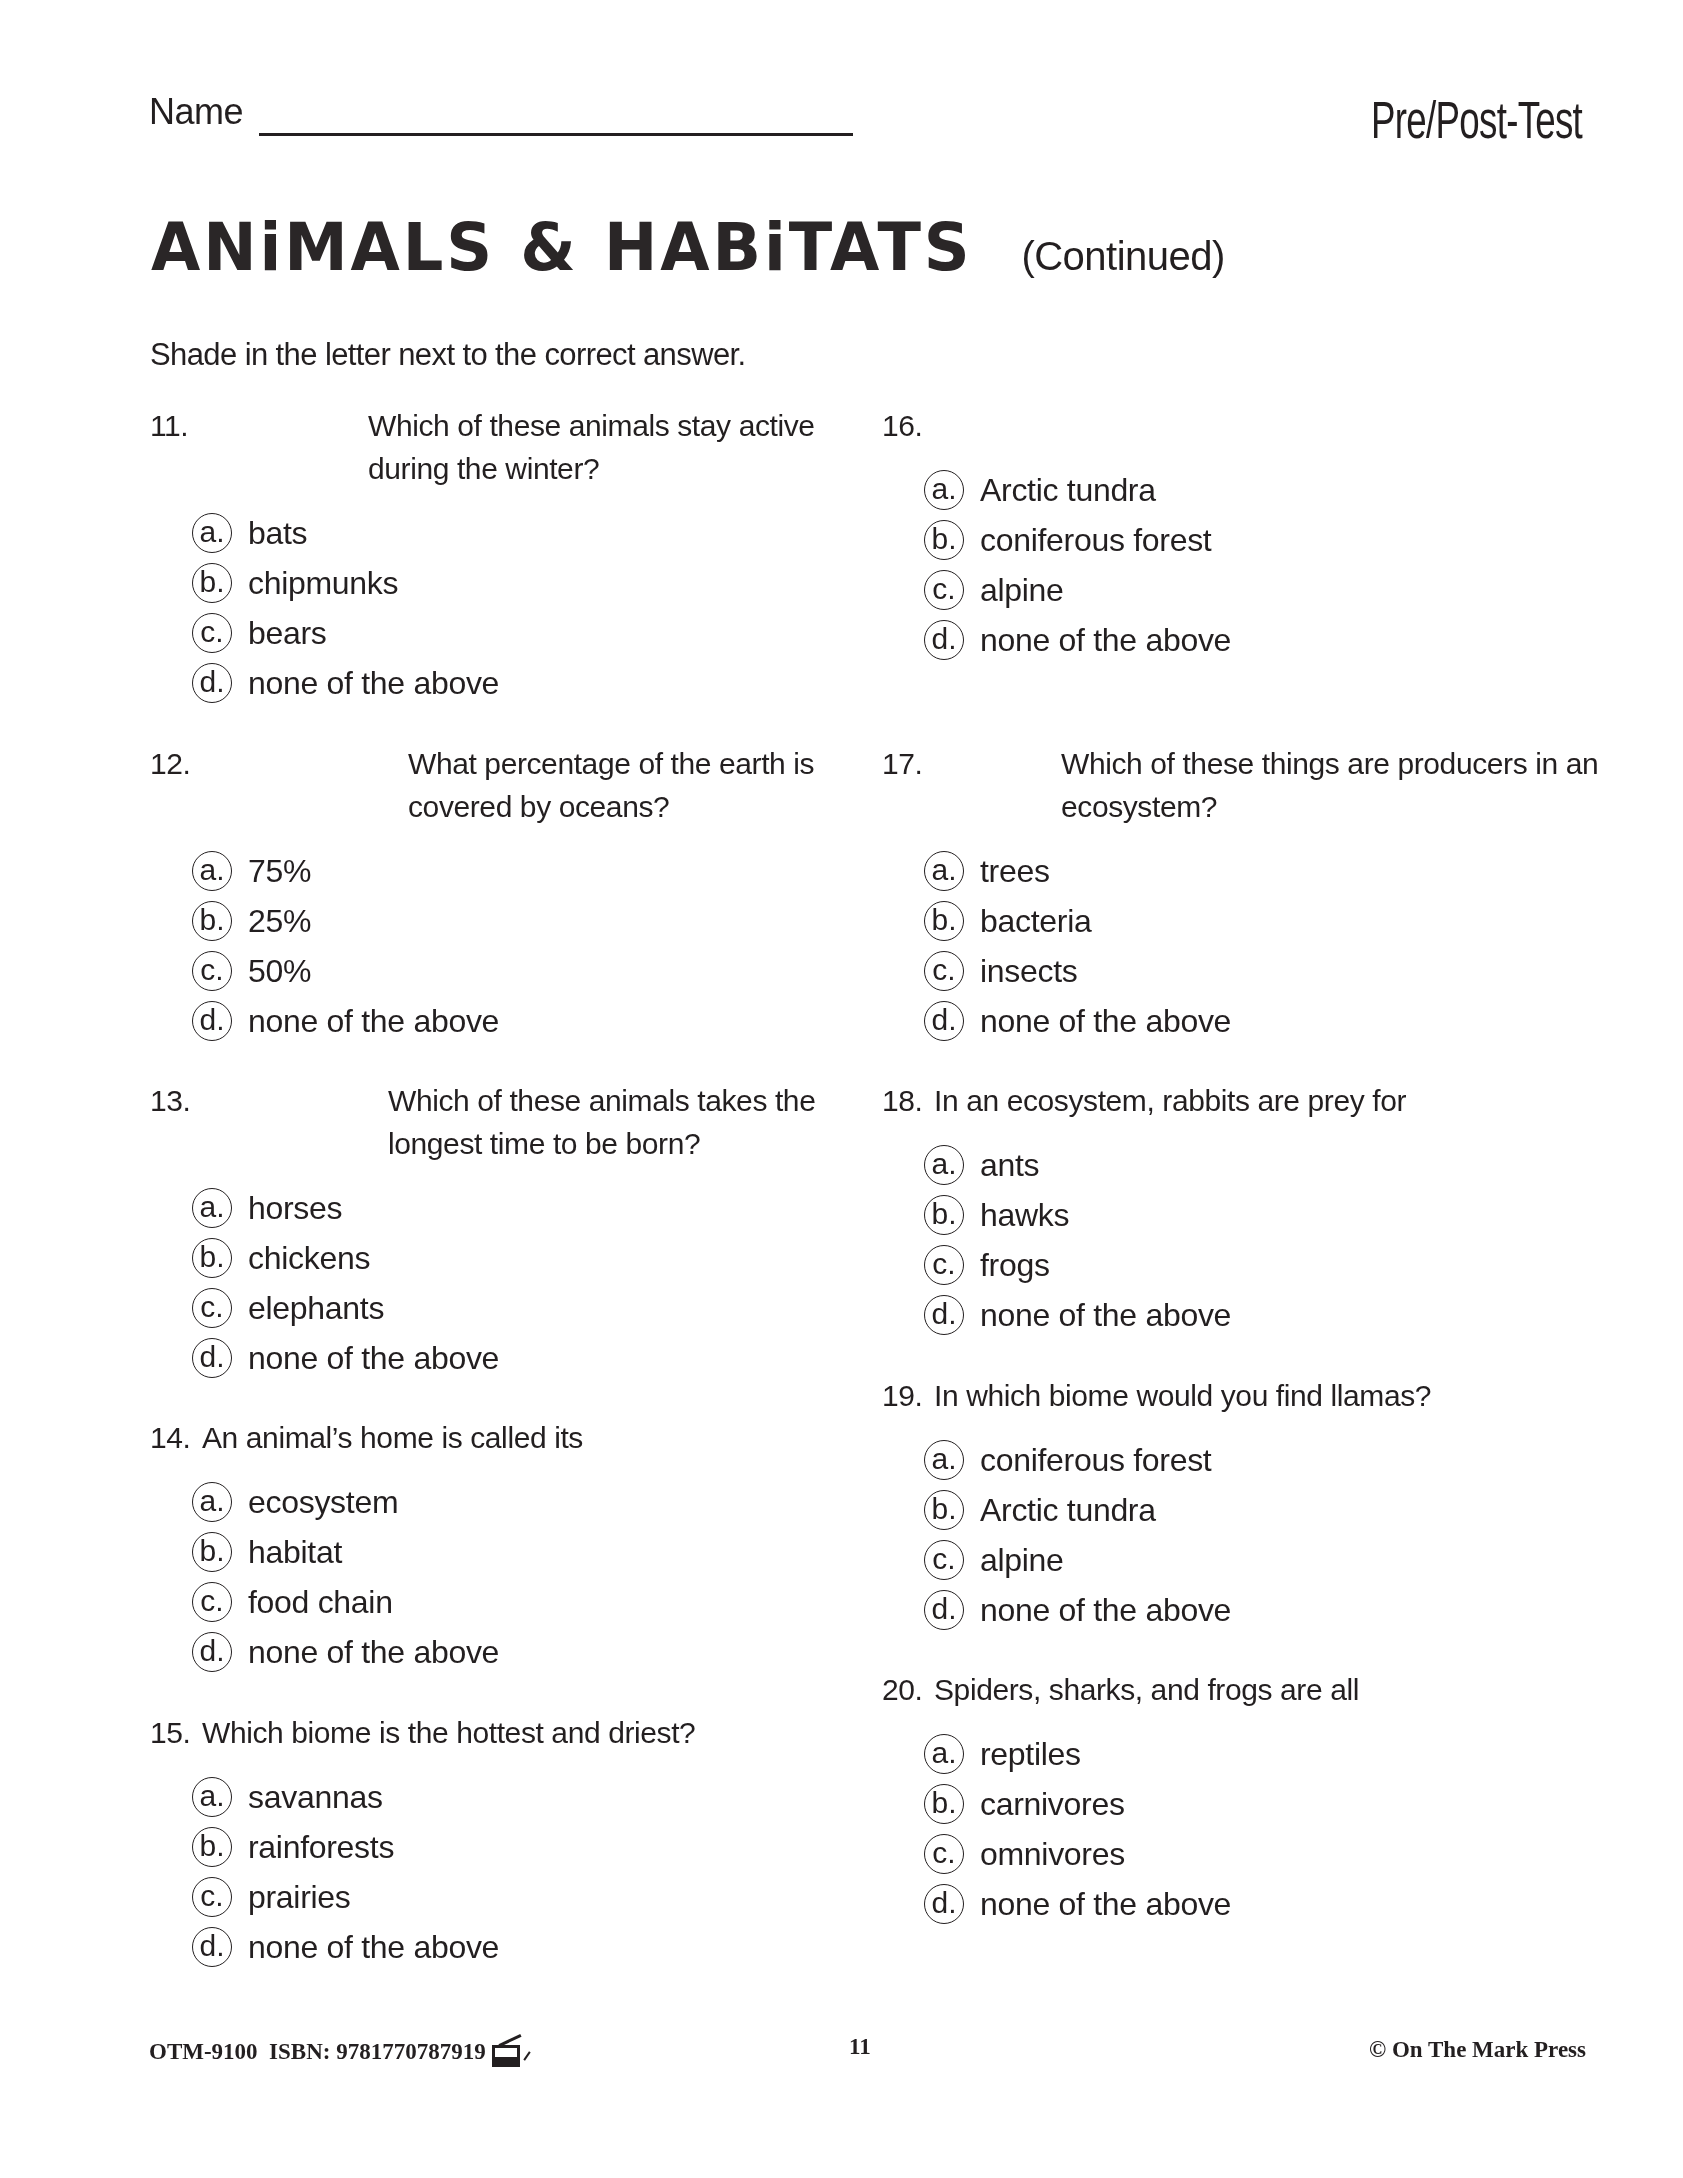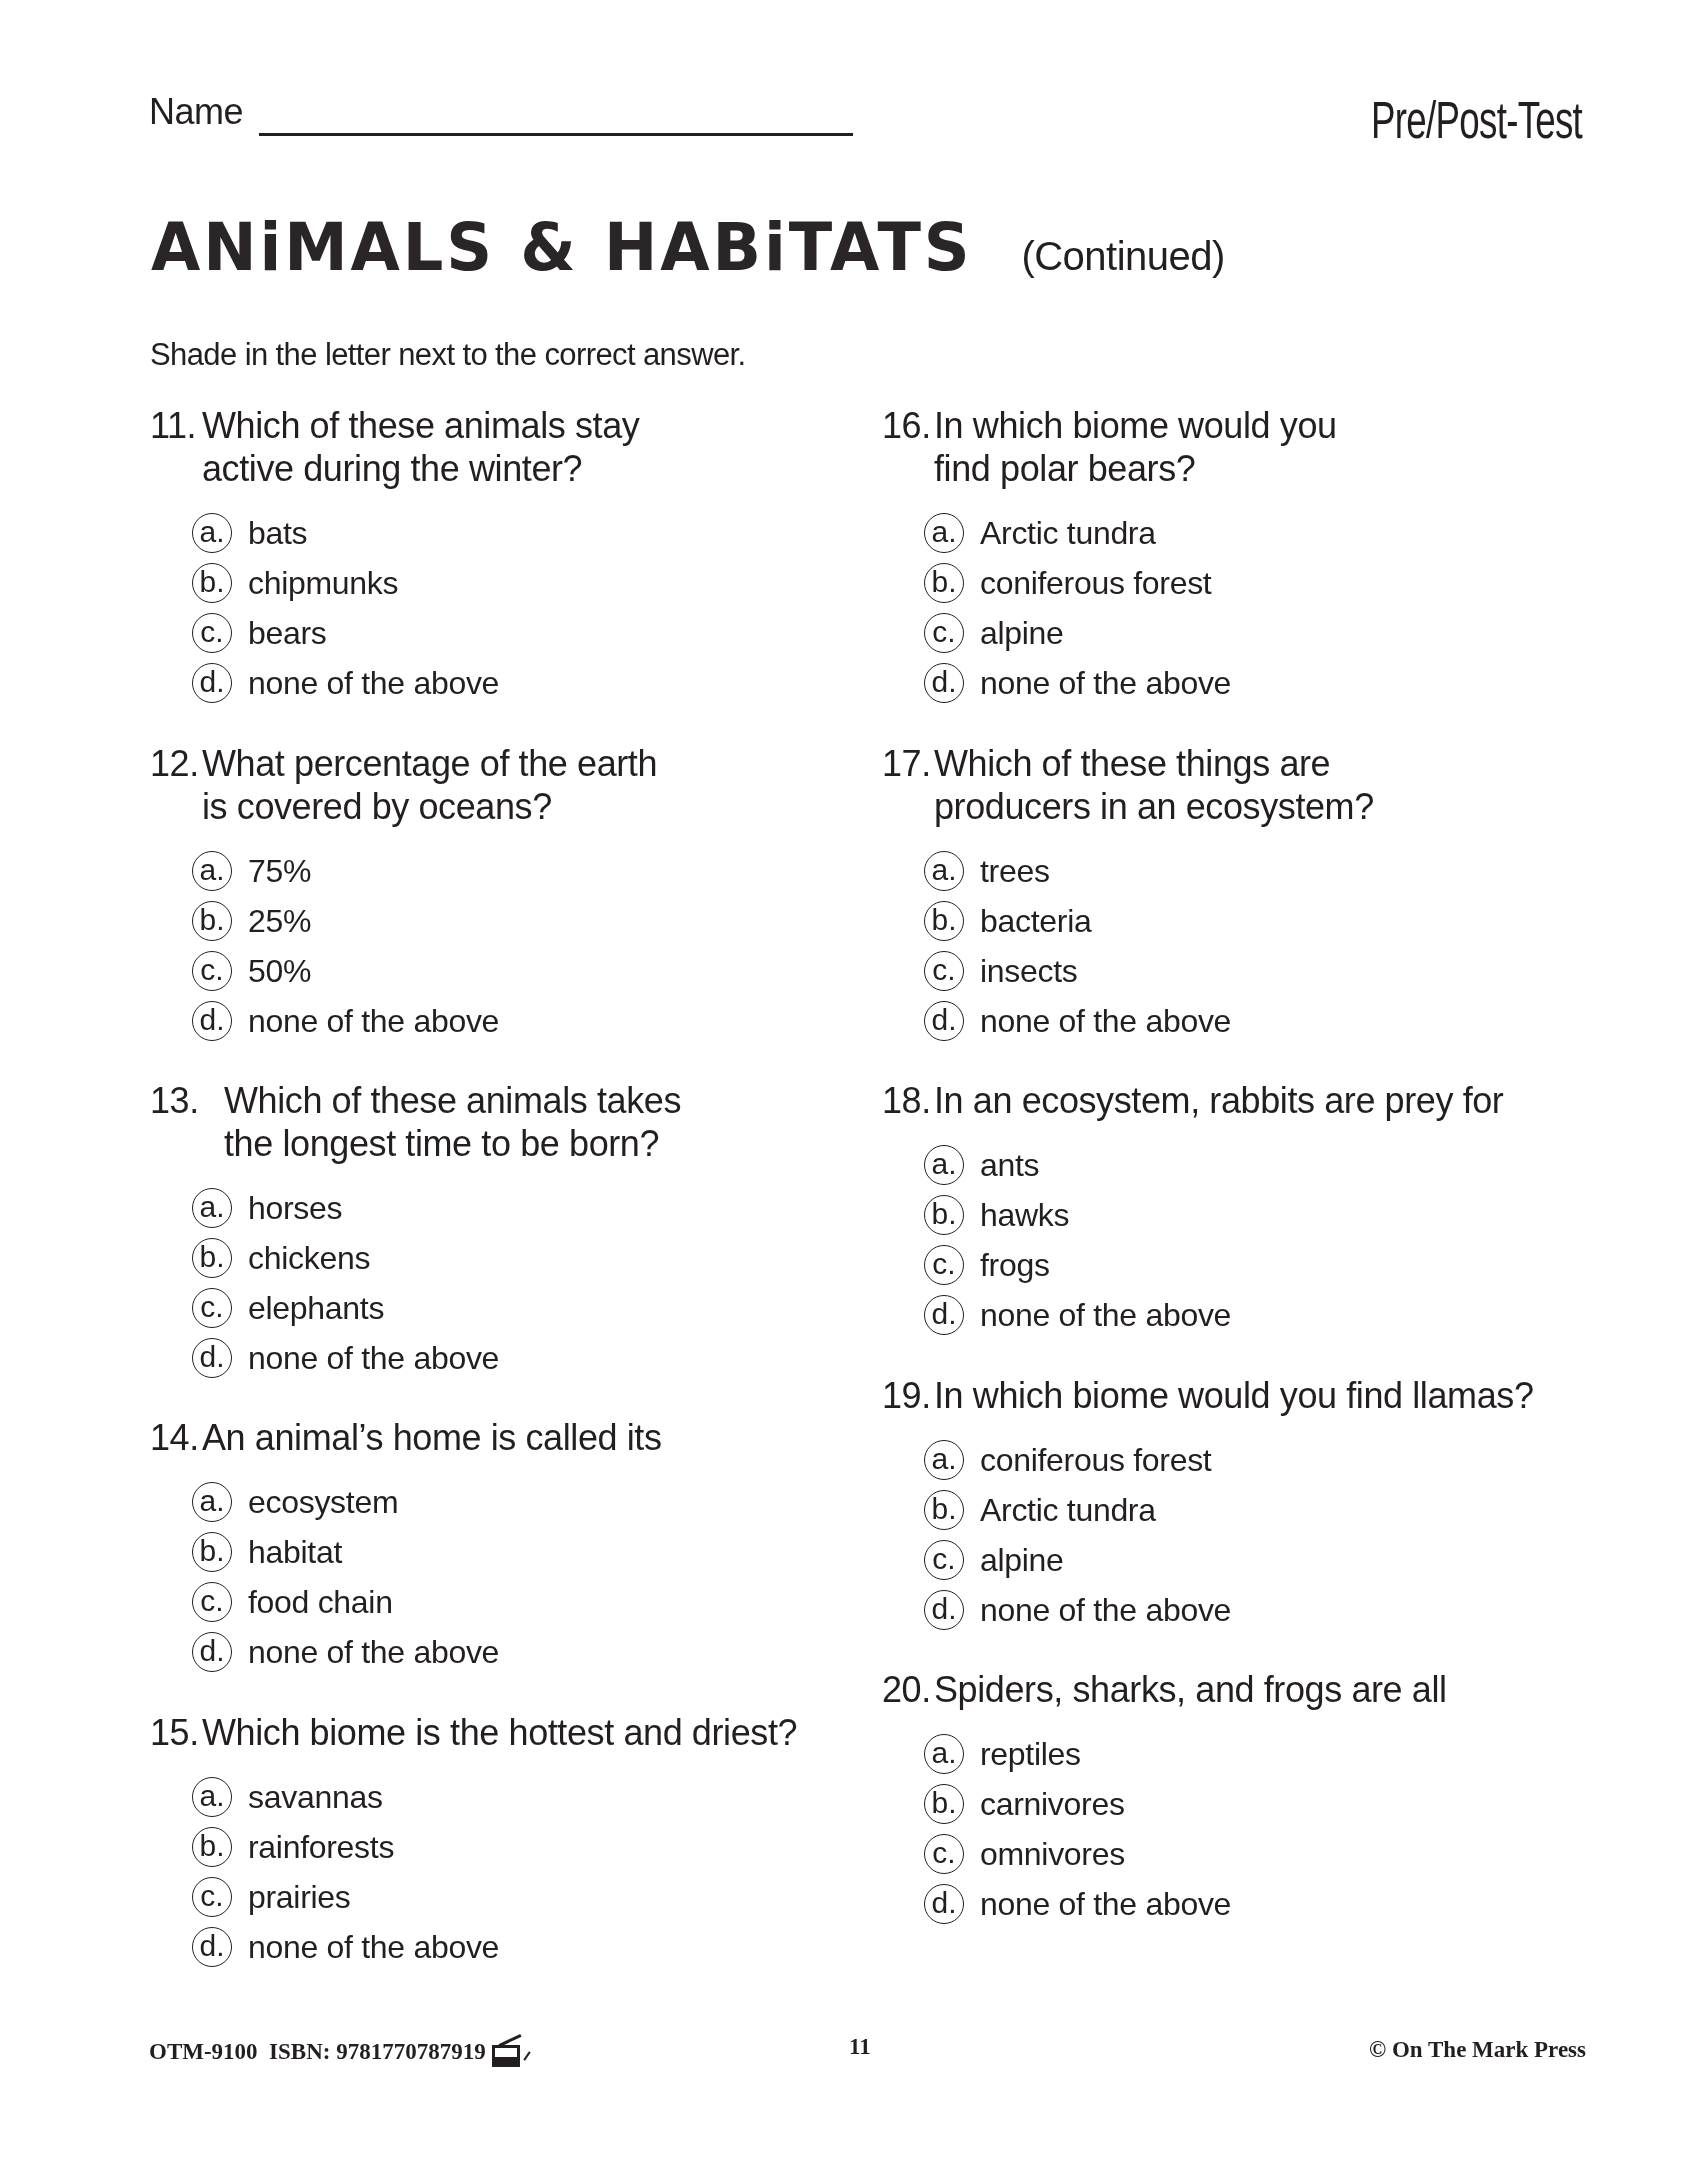--- a/index.html
+++ b/index.html
@@ -13,21 +13,21 @@
   .test-type { right:101px; top:91px; font-size:51px; transform:scaleX(0.72); transform-origin:right center;
                letter-spacing:-1px; }
 
   .title-row { left:151px; top:210px; display:flex; align-items:baseline; }
   .title-main { font-family:"DejaVu Sans", sans-serif; font-weight:bold; font-size:65px; letter-spacing:3px;
                 color:#2a2627; transform:scaleX(0.98); transform-origin:left; }
   .title-cont { font-size:40px; margin-left:32px; letter-spacing:-0.5px; }
 
   .instructions { left:150px; top:337px; font-size:31px; font-weight:normal; letter-spacing:-0.6px; }
   .q { position:absolute; width:733px; }
-  .q-text { display:flex; font-size:36px; line-height:43px; letter-spacing:-0.4px; }
+  .q-text { display:flex; font-size:30px; line-height:43px; letter-spacing:-0.4px;justify-content:space-between; }
   .q-num { flex:none; width:52px; }
   .q-body { flex:1; }
   .opts { margin-top:18px; margin-left:42px; }
   .opt { display:flex; align-items:center; height:50px; }
   .bubble { flex:none; width:40px; height:40px; border:1.5px solid #231f20; border-radius:50%;
             display:flex; align-items:center; justify-content:center; font-size:30px; line-height:1;
             box-sizing:border-box; padding-bottom:3px; cursor:pointer; }
   .opt-text { margin-left:16px; font-size:32px; letter-spacing:-0.3px; }
 
   
@@ -174,21 +174,20 @@
     <div class="opt">
       <span class="bubble">d.</span>
       <span class="opt-text">none of the above</span>
     </div>
       </div>
     </div>
 
   <div class="q" style="left:882px; top:404px;">
     <div class="q-text">
       <span class="q-num">16.</span>
-      <span class="q-body" style="max-width: 465px;">In which biome would you find polar bears?</span>
     </div>
     <div class="opts">
     <div class="opt">
       <span class="bubble">a.</span>
       <span class="opt-text">Arctic tundra</span>
     </div>
     <div class="opt">
       <span class="bubble">b.</span>
       <span class="opt-text">coniferous forest</span>
     </div>

